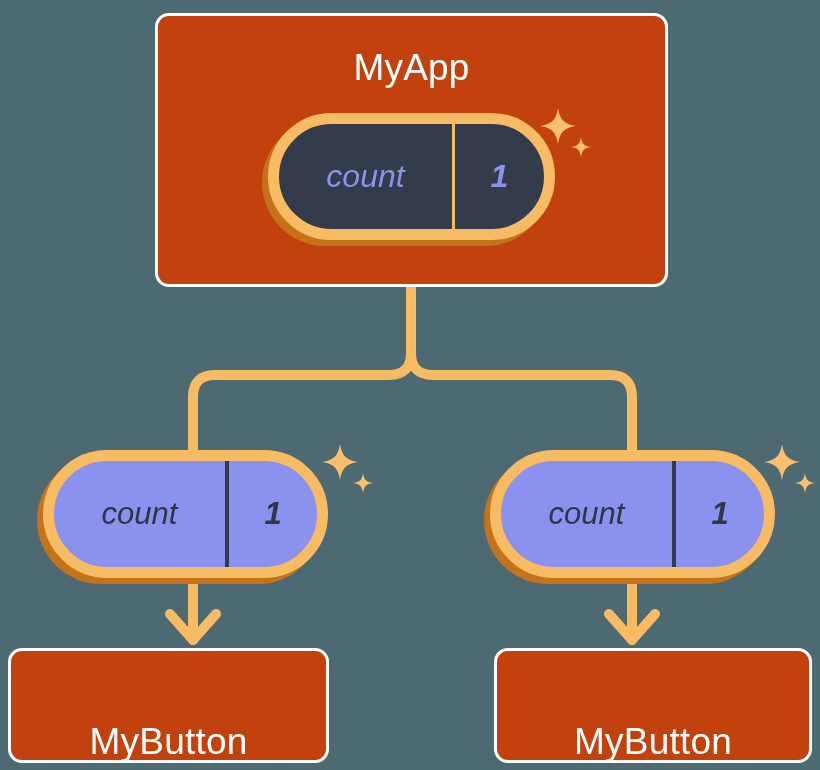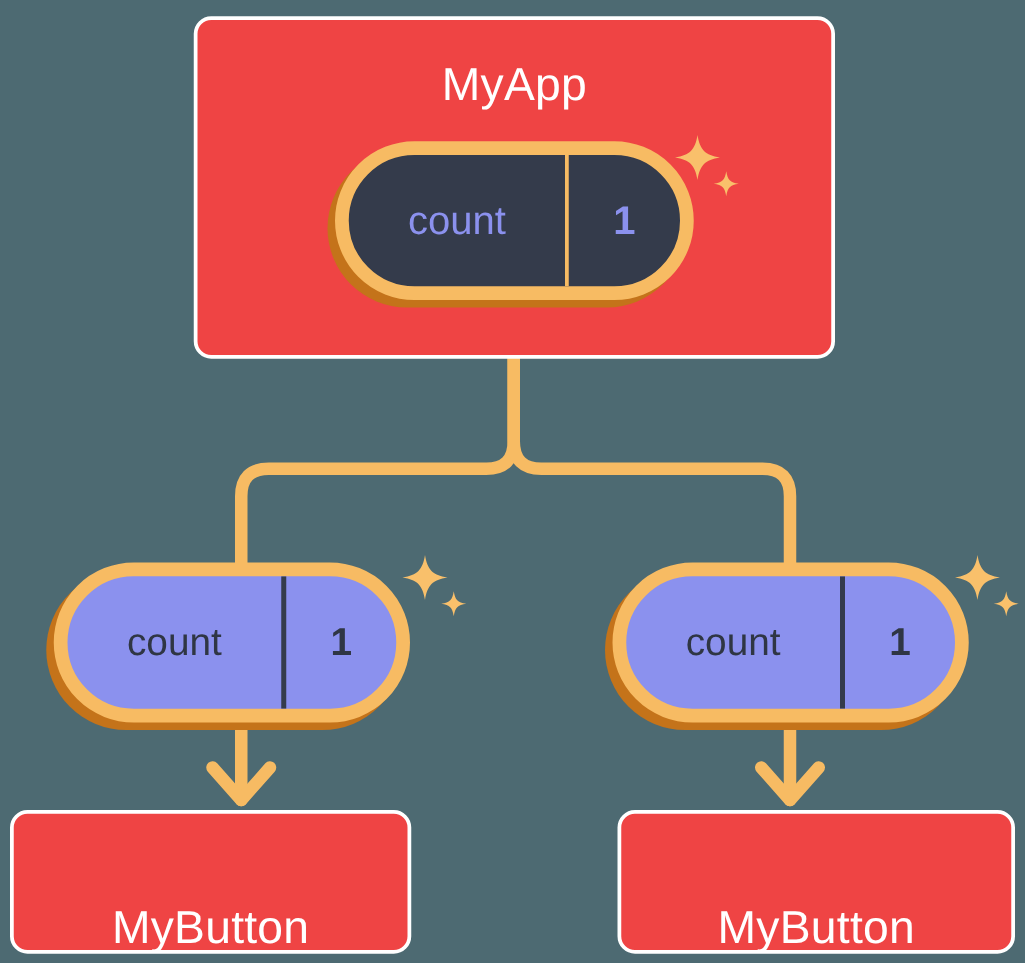--- a/index.html
+++ b/index.html
@@ -27,21 +27,21 @@
     width: 820px;
     height: 770px;
     z-index: 1;
   }
 
   
   .component-box {
     position: absolute;
     z-index: 2;
     box-sizing: border-box;
-    background: #ef4444;
+    background: #c2410c;
     border: 3px solid #ffffff;
     border-radius: 14px;
     display: flex;
     justify-content: center;
   }
   .component-box.root {
     left: 155px;
     top: 13px;
     width: 513px;
     height: 274px;
@@ -95,20 +95,21 @@
     border: 11px solid #f7bb63;
     border-radius: 999px;
     overflow: hidden;
   }
 
   .pill-key, .pill-val {
     display: flex;
     align-items: center;
     justify-content: center;
     box-sizing: border-box;
+    font-style: italic;
   }
   .pill-key { flex: none; }
   .pill-val { flex: 1; }
 
   
   .state-pill.root { left: 268px; top: 113px; width: 287px; height: 127px; }
   .state-pill.root .pill-inner { background: #343b4b; }
   .state-pill.root .pill-key {
     width: 176px;
     border-right: 3px solid #f7bb63;

